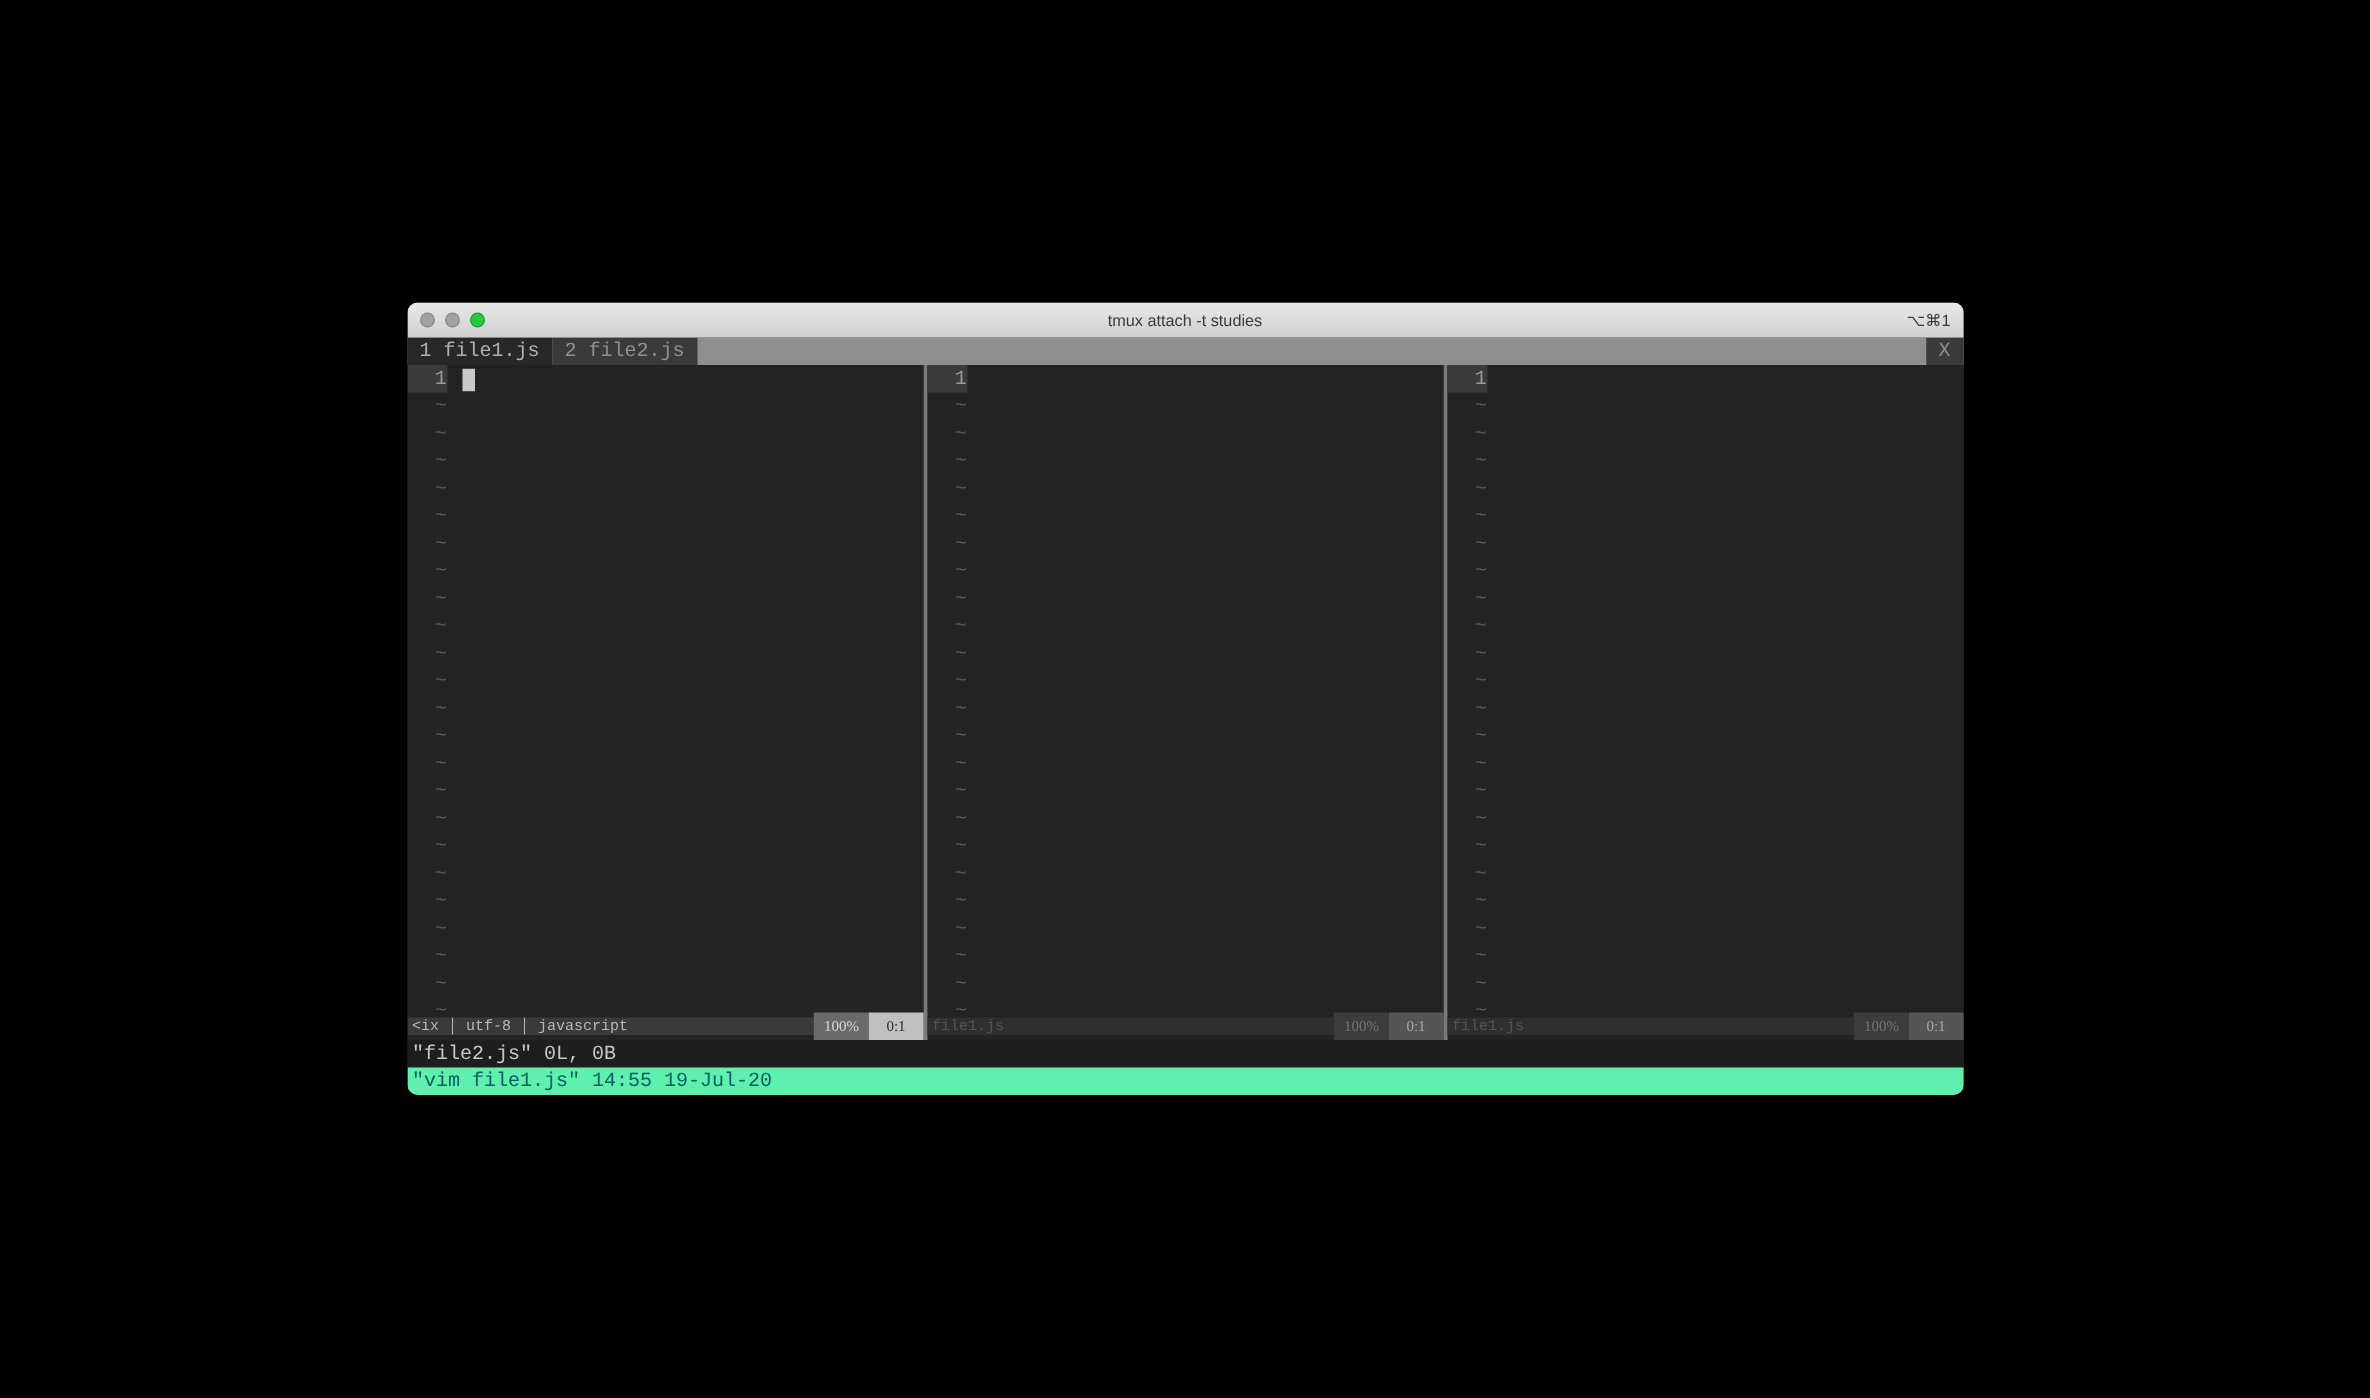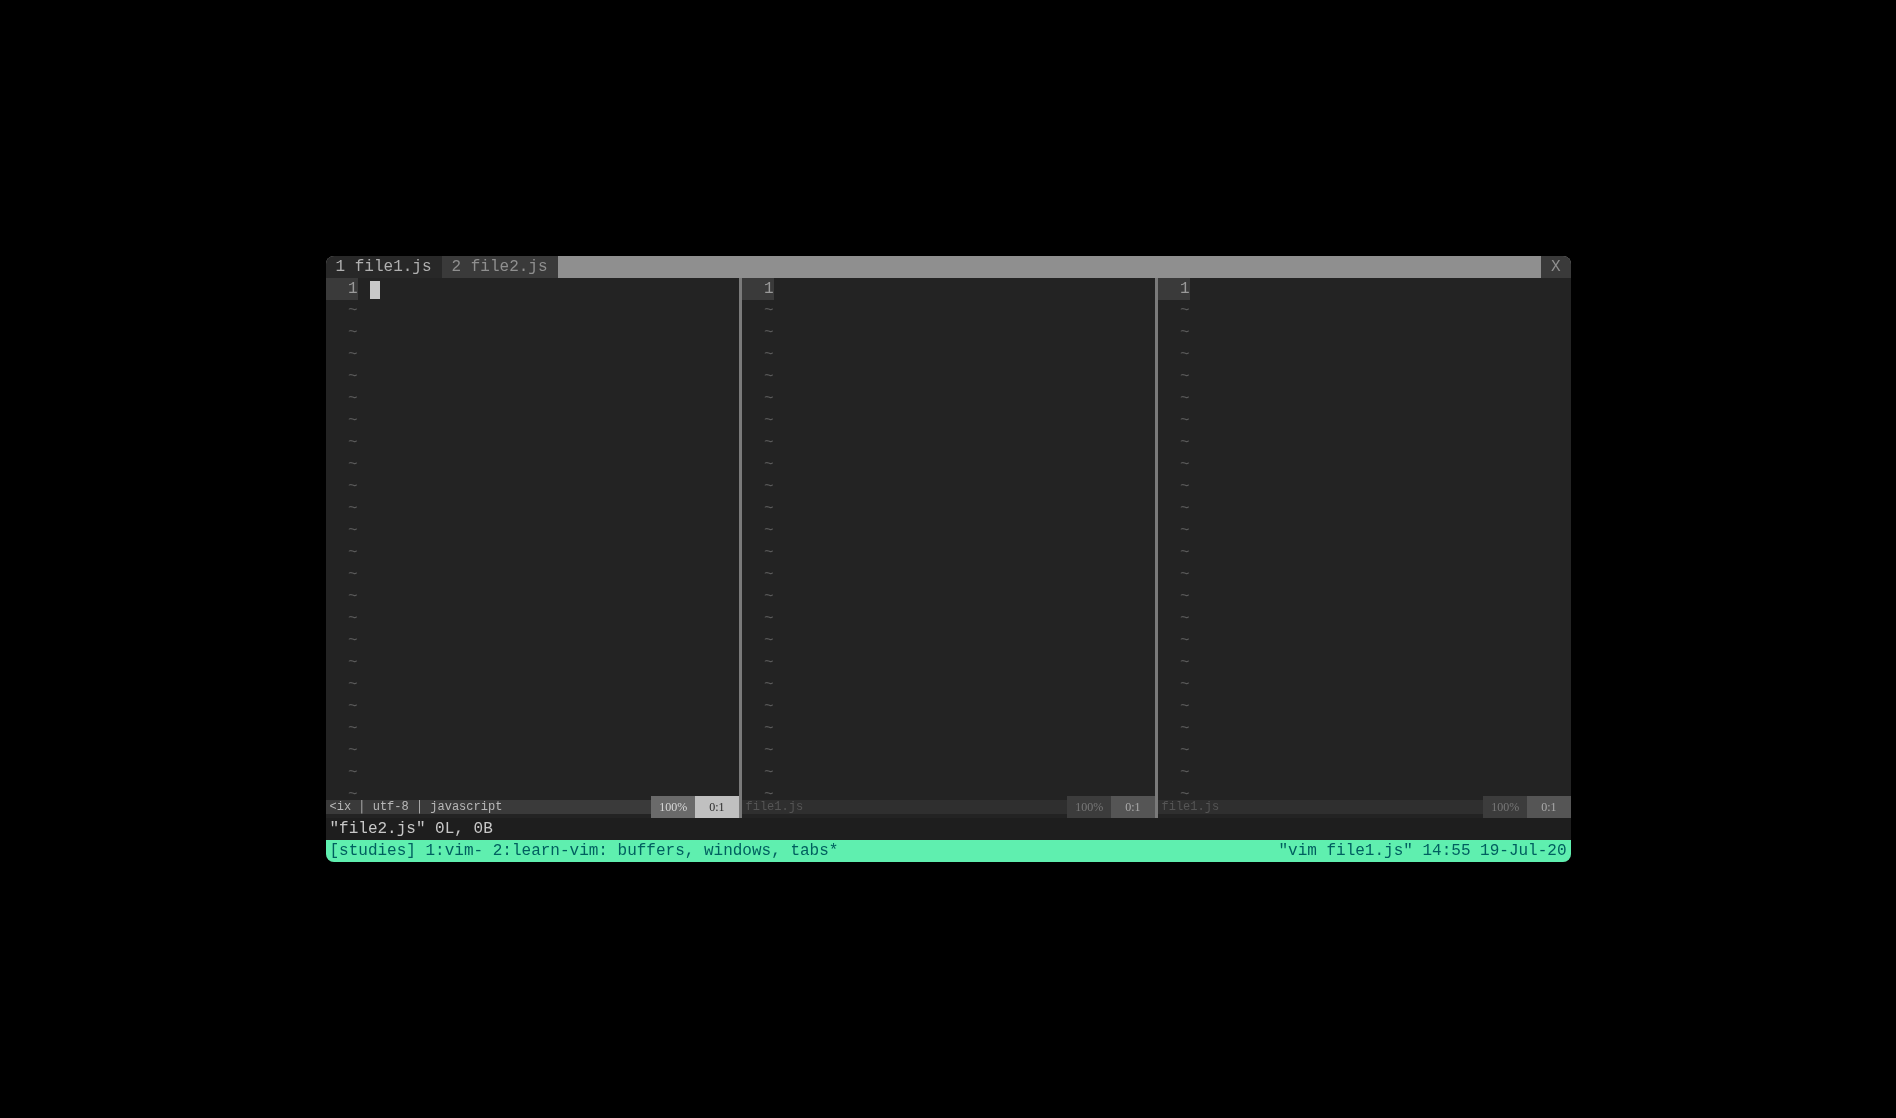--- a/index.html
+++ b/index.html
@@ -186,20 +186,29 @@
       align-items: center;
       padding: 0 4px;
       white-space: pre;
     }
     .tmux-left { flex: 1; }
   </style>
 </head>
 <body>
 
 <div class="window">
+  <div class="titlebar">
+    <div class="traffic-lights">
+      <div class="traffic-light tl-close"></div>
+      <div class="traffic-light tl-min"></div>
+      <div class="traffic-light tl-max"></div>
+    </div>
+    <div class="title-text">tmux attach -t studies</div>
+    <div class="titlebar-right">⌥⌘1</div>
+  </div>
 
   <div class="tabline">
     <div class="tab active">
       <span>1</span>
       <span> </span>
       <span>file1.js</span>
     </div>
     <div class="tab inactive">
       <span>2</span>
       <span> </span>
@@ -329,16 +338,15 @@
         <div class="sl-left">  <span>file1.js</span></div>
         <div class="sl-seg sl-pct-inactive">100%</div>
         <div class="sl-seg sl-pos-inactive">0:1</div>
       </div>
     </div>
   </div>
 
   <div class="cmdline">"file2.js" 0L, 0B</div>
 
   <div class="tmux-status">
-    <div class="tmux-left">[studies] 1:vim- 2:learn-vim: buffers, windows, tabs*</div>
     <div class="tmux-right">"vim file1.js" 14:55 19-Jul-20</div>
   </div>
 </div>
 
 </body></html>

